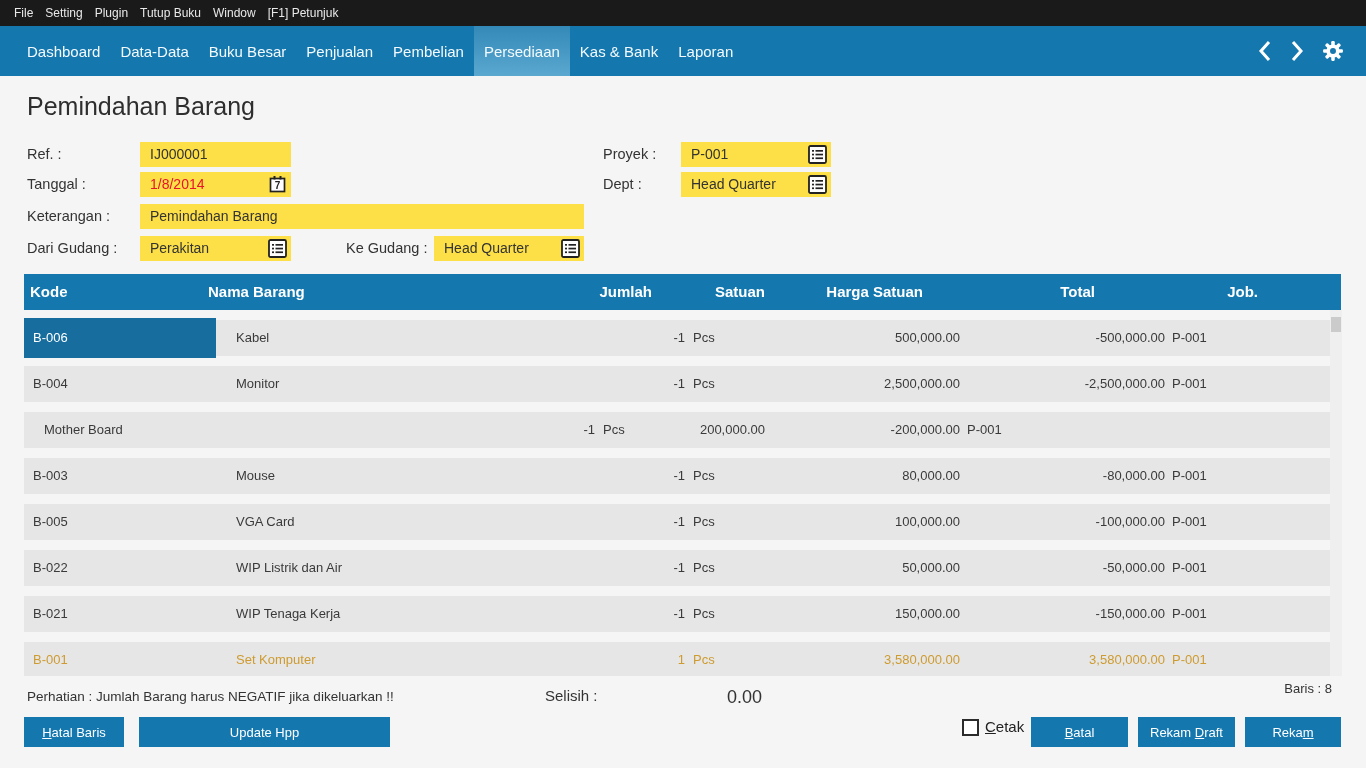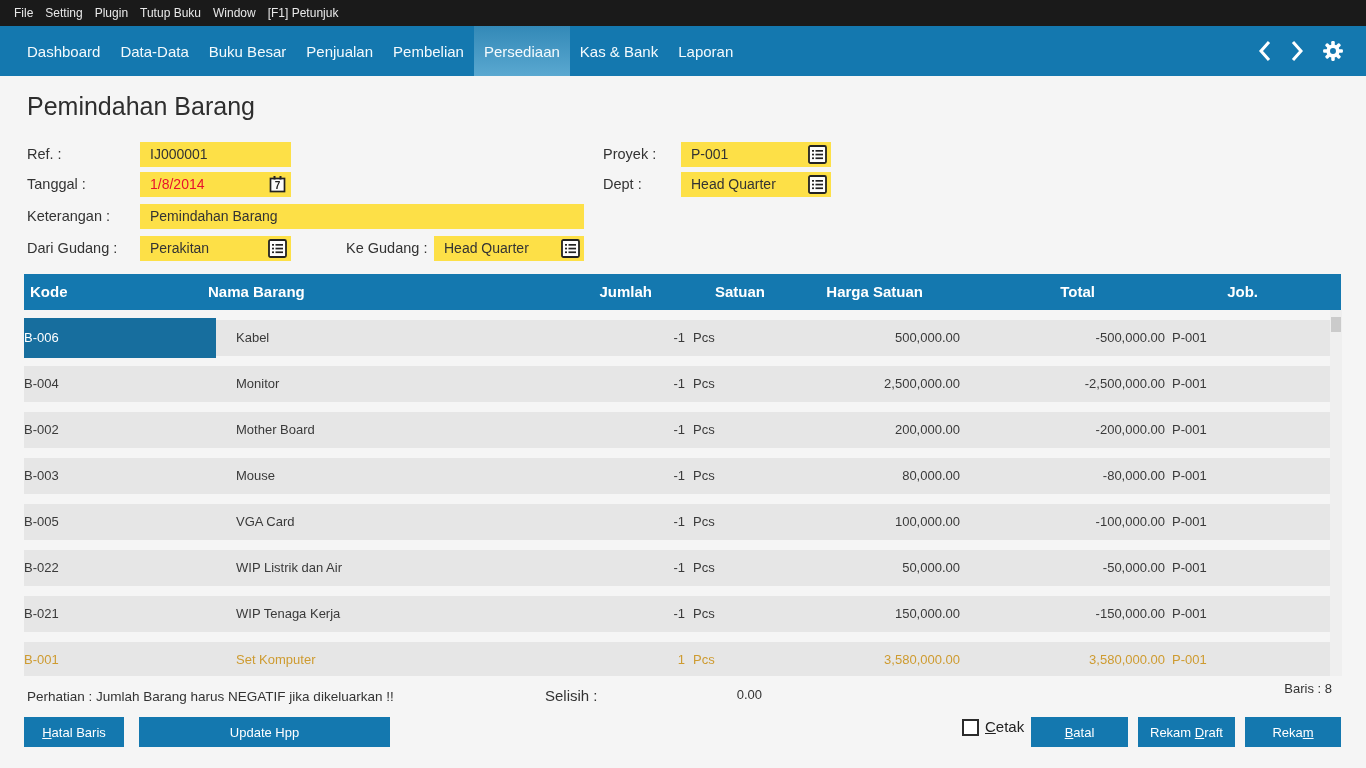--- a/index.html
+++ b/index.html
@@ -40,39 +40,39 @@
   .th-satuan{ left:691px; }
   .th-harga { left:699px; width:200px; text-align:right; }
   .th-total { left:871px; width:200px; text-align:right; }
   .th-job   { left:1134px; width:100px; text-align:right; }
 
   
   .trow { position:absolute; left:24px; width:1306px; height:36px; background:var(--row-bg,#E6E6E6);
           display:grid; grid-template-columns:192px 384px 90px 80px 195px 205px 1fr;
           font-size:13px; color:#3a3a3a; line-height:36px; }
   .trow span { overflow:hidden; white-space:nowrap; }
-  .c-kode  { }
+  .c-kode  { padding-left:9px; }
   .c-nama  { padding-left:20px; }
   .c-jumlah{ text-align:right; padding-right:5px; }
   .c-satuan{ padding-left:3px; }
   .c-harga { text-align:right; padding-right:5px; }
   .c-total { text-align:right; padding-right:5px; }
   .c-job   { padding-left:2px; }
   .trow.sel .c-kode { background:var(--selected-cell,#176E9E); color:#fff;
                       position:relative; top:-2px; height:40px; line-height:40px; }
   .trow.hl  { color:var(--highlight,#CE9B30); }
 
   
   .sb-track { position:absolute; left:1330px; top:310px; width:12px; height:366px; background:#efefef; }
   .sb-thumb { position:absolute; left:1px; top:7px; width:10px; height:15px; background:#cbcbcb; }
 
   
   .warning { position:absolute; left:27px; top:689px; font-size:13.5px; color:#333; }
   .selisih-label { position:absolute; left:545px; top:687px; font-size:15px; color:#333; }
-  .selisih-value { position:absolute; left:662px; top:687px; width:100px; text-align:right; font-size:13px; color:#333; }
+  .selisih-value { position:absolute; left:662px; top:687px; width:100px; text-align:right; font-size:18px; color:#333; }
   .baris { position:absolute; left:1232px; top:681px; width:100px; text-align:right; font-size:13px; color:#333; }
 
   
   .btn { position:absolute; top:717px; height:30px; background:var(--accent,#1478AF);
          color:#fff; font-size:13px; border:none; font-family:"Liberation Sans",sans-serif;
          cursor:pointer; text-align:center; }
   .btn .key { text-decoration:underline; }
   .btn-hapus { left:24px;  width:100px; }
   .btn-update{ left:139px; width:251px; }
   .btn-batal { left:1031px; width:97px; }
@@ -256,21 +256,20 @@
       <div class="trow" style="top: 366px;">
         <span class="c-kode">B-004</span>
         <span class="c-nama">Monitor</span>
         <span class="c-jumlah">-1</span>
         <span class="c-satuan">Pcs</span>
         <span class="c-harga">2,500,000.00</span>
         <span class="c-total">-2,500,000.00</span>
         <span class="c-job">P-001</span>
       </div>
       <div class="trow" style="top: 412px;">
-        <span class="c-kode">B-002</span>
         <span class="c-nama">Mother Board</span>
         <span class="c-jumlah">-1</span>
         <span class="c-satuan">Pcs</span>
         <span class="c-harga">200,000.00</span>
         <span class="c-total">-200,000.00</span>
         <span class="c-job">P-001</span>
       </div>
       <div class="trow" style="top: 458px;">
         <span class="c-kode">B-003</span>
         <span class="c-nama">Mouse</span>

